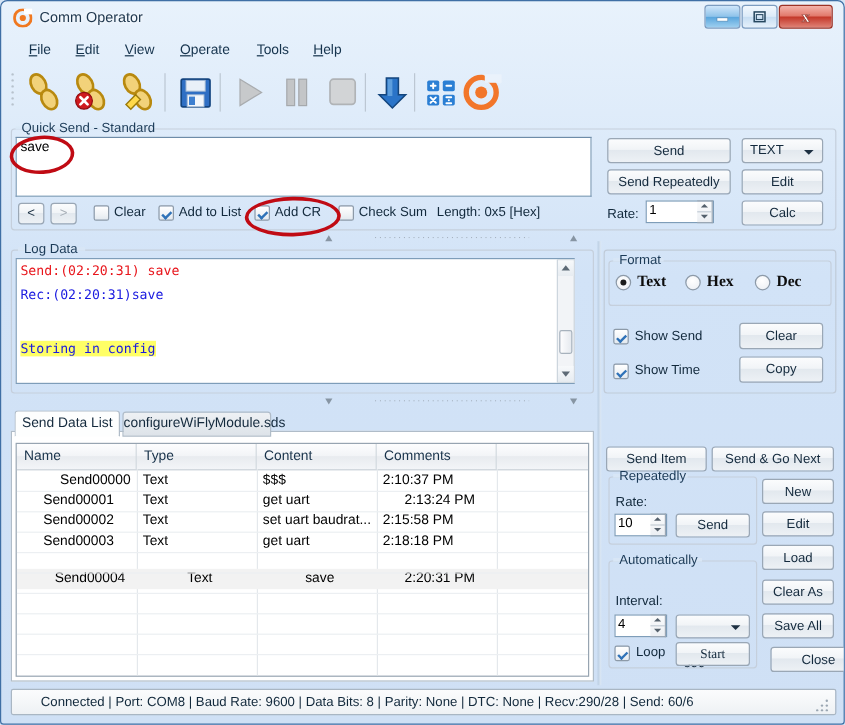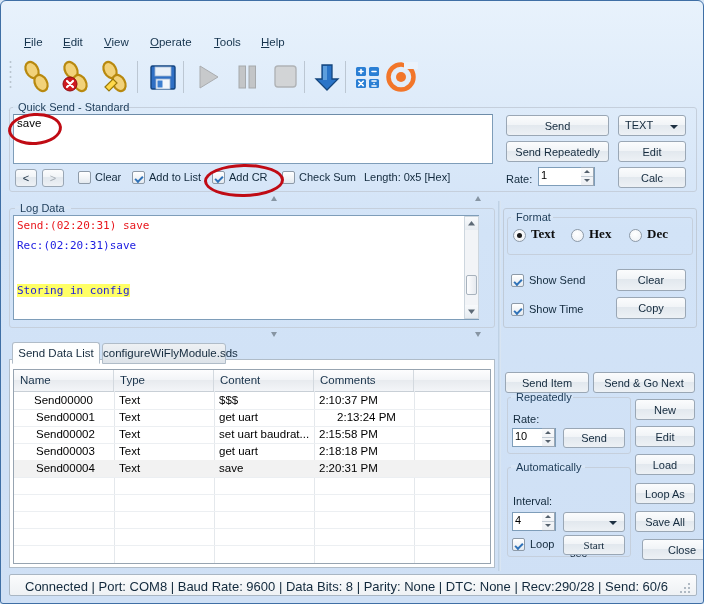--- a/index.html
+++ b/index.html
@@ -207,21 +207,21 @@
   #auto-gb{left:506px;top:466px;width:124px;height:90px;}
   #auto-label{left:512px;top:460px;}
   #auto-mask{left:510px;top:464px;width:74px;background:#d8e6f6;}
   
   #statusbar{
     position:absolute;left:8px;top:573px;width:688px;height:22px;
     box-sizing:border-box;border:1px solid #a9b6c3;
     background:linear-gradient(180deg,#fbfcfd,#eef1f4);
     border-radius:2px;
   }
-  #status-text{position:absolute;left:15px;top:4px;font-size:13px;color:#12293c;
+  #status-text{position:absolute;left:24px;top:4px;font-size:11px;color:#12293c;
     white-space:nowrap;}
   #status-grip{position:absolute;right:4px;bottom:2px;width:12px;height:12px;}
   
   .splitter{position:absolute;height:7px;}
   .splitter .dots{position:absolute;left:50%;top:1px;transform:translateX(-50%);
     width:130px;height:5px;
     background-image:radial-gradient(circle,#9aa6b2 0.6px,transparent 0.7px);
     background-size:4px 4px;}
   .splitter .tri-l,.splitter .tri-r{position:absolute;top:1px;width:0;height:0;
     border-left:3px solid transparent;border-right:3px solid transparent;}
@@ -230,20 +230,47 @@
     pointer-events:none;}
   
   #vsep{position:absolute;left:497px;top:200px;width:3px;height:370px;
     background:linear-gradient(90deg,#b9cde2,#dfeaf6);}
 </style>
 </head>
 <body>
 
 <div id="window">
 
+  <div id="titlebar">
+    <div id="title-icon">
+      <svg width="16" height="16" viewBox="0 0 16 16">
+        <circle cx="8" cy="8" r="7" fill="none" stroke="#f07820" stroke-width="2.4"></circle>
+        <circle cx="8" cy="8" r="2.6" fill="#f07820"></circle>
+        <rect x="9" y="0" width="7" height="5" fill="#ffffff"></rect>
+      </svg>
+    </div>
+    <div id="title-text">Comm Operator</div>
+
+    <div class="wbtn" id="btn-min">
+      <svg class="wglyph" viewBox="0 0 30 20">
+          <rect x="10" y="11" width="10" height="3" fill="#ffffff" stroke="#4c7ea8" stroke-width="0.5"></rect>
+        </svg>
+    </div>
+    <div class="wbtn" id="btn-max">
+      <svg class="wglyph" viewBox="0 0 30 20">
+          <rect x="10" y="5.5" width="10" height="9" fill="none" stroke="#25475f" stroke-width="1.4"></rect>
+          <rect x="12" y="8" width="6" height="4.5" fill="none" stroke="#25475f" stroke-width="1"></rect>
+        </svg>
+    </div>
+    <div class="wbtn" id="btn-close">
+      <svg class="wglyph" viewBox="0 0 45 20">
+        <text x="22.5" y="15" font-family="Liberation Serif, serif" font-size="15" font-weight="bold" fill="#ffffff" text-anchor="middle" stroke="#8d2b20" stroke-width="0.5">x</text>
+      </svg>
+    </div>
+  </div>
 
   <div id="menubar">
     <div class="menu-item" style="left:8px;"><u>F</u><span>ile</span></div>
     <div class="menu-item" style="left:47px;"><u>E</u>dit</div>
     <div class="menu-item" style="left:88px;"><u>V</u>iew</div>
     <div class="menu-item" style="left:134px;"><u>O</u>perate</div>
     <div class="menu-item" style="left:198px;"><u>T</u>ools</div>
     <div class="menu-item" style="left:245px;"><u>H</u>elp</div>
   </div>
 
@@ -464,21 +491,21 @@
       <div class="gh-cell" style="left:300px;width:100px;">Comments</div>
       <div class="gh-cell" style="left:400px;width:76px;border-right:none;"></div>
     </div>
 
     <div class="vline" style="left:100px;"></div>
     <div class="vline" style="left:200px;"></div>
     <div class="vline" style="left:300px;"></div>
     <div class="vline" style="left:400px;"></div>
 
     <div class="grid-row" style="top:22px;">
-      <div class="gr-cell" style="left:20px;width:78px;">Send00000</div>
+      <div class="gr-cell" style="left:36px;width:78px;">Send00000</div>
       <div class="gr-cell" style="left:105px;width:95px;">Text</div>
       <div class="gr-cell" style="left:205px;width:95px;">$$$</div>
       <div class="gr-cell" style="left:305px;width:95px;">2:10:37 PM</div>
     </div>
     <div class="hline" style="top:39px;"></div>
     <div class="grid-row" style="top:39px;">
       <div class="gr-cell" style="left:22px;width:78px;">Send00001</div>
       <div class="gr-cell" style="left:105px;width:95px;">Text</div>
       <div class="gr-cell" style="left:205px;width:95px;">get uart</div>
       <div class="gr-cell" style="left:305px;width:95px;text-align:center;">2:13:24 PM</div>
@@ -491,21 +518,21 @@
       <div class="gr-cell" style="left:305px;width:95px;">2:15:58 PM</div>
     </div>
     <div class="hline" style="top:73px;"></div>
     <div class="grid-row" style="top:73px;">
       <div class="gr-cell" style="left:22px;width:78px;">Send00003</div>
       <div class="gr-cell" style="left:105px;width:95px;">Text</div>
       <div class="gr-cell" style="left:205px;width:95px;">get uart</div>
       <div class="gr-cell" style="left:305px;width:95px;">2:18:18 PM</div>
     </div>
     <div class="hline" style="top:90px;"></div>
-    <div class="grid-row sel" style="top:90px;">
+    <div class="grid-row sel" style="top:104px;text-align:center;">
       <div class="gr-cell" style="left:22px;width:78px;">Send00004</div>
       <div class="gr-cell" style="left:105px;width:95px;">Text</div>
       <div class="gr-cell" style="left:205px;width:95px;">save</div>
       <div class="gr-cell" style="left:305px;width:95px;">2:20:31 PM</div>
     </div>
     <div class="hline" style="top:107px;"></div>
     <div class="hline" style="top:124px;"></div>
     <div class="hline" style="top:141px;"></div>
     <div class="hline" style="top:158px;"></div>
     <div class="hline" style="top:175px;"></div>
@@ -550,21 +577,21 @@
     <span class="combo-text" style="top:2px;margin-top:32px;">sec</span>
     <span class="combo-arrow" style="top:8px;"></span>
   </div>
   <div class="chk on" style="left:511px;top:537px;"></div>
   <div class="chk-label" style="left:529px;top:537px;">Loop</div>
   <div class="small-btn" style="left:562px;top:534px;width:62px;height:20px;line-height:19px;font-family:Liberation Serif, serif;">Start</div>
 
   <div class="small-btn" style="left:634px;top:398px;width:60px;height:21px;line-height:20px;">New</div>
   <div class="small-btn" style="left:634px;top:425px;width:60px;height:21px;line-height:20px;">Edit</div>
   <div class="small-btn" style="left:634px;top:453px;width:60px;height:21px;line-height:20px;">Load</div>
-  <div class="small-btn" style="left:634px;top:482px;width:60px;height:21px;line-height:20px;">Loop As</div>
+  <div class="small-btn" style="left:634px;top:482px;width:60px;height:21px;line-height:20px;">Clear As</div>
   <div class="small-btn" style="left:634px;top:510px;width:60px;height:21px;line-height:20px;">Save All</div>
   <div class="small-btn" style="left:634px;top:538px;width:80px;height:21px;line-height:20px;margin-left:7px;">Close</div>
 
   <div id="statusbar">
     <div id="status-text">Connected | Port: COM8 | Baud Rate: 9600 | Data Bits: 8 | Parity: None | DTC: None | Recv:290/28 | Send: 60/6</div>
     <div id="status-grip">
       <svg width="12" height="12">
           <g fill="#9aa6b2">
             <circle cx="9" cy="3" r="1"></circle>
             <circle cx="5" cy="7" r="1"></circle>

